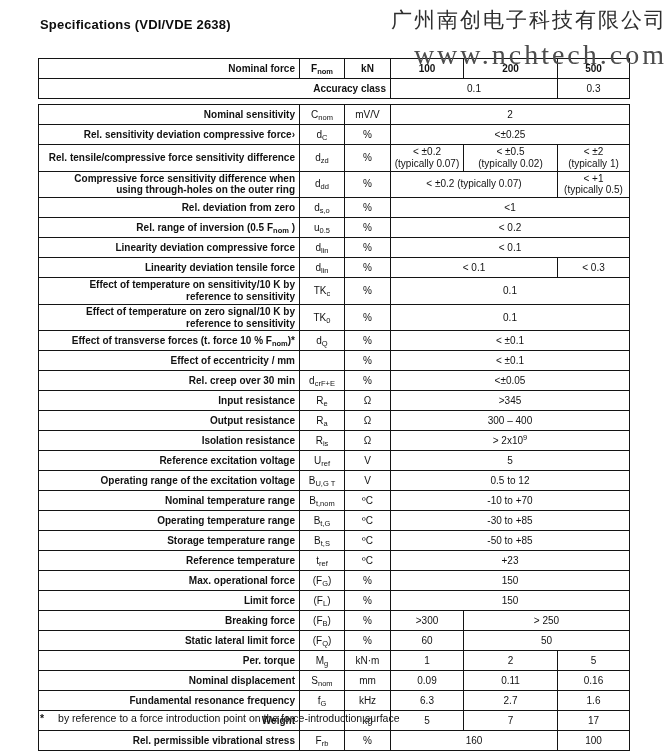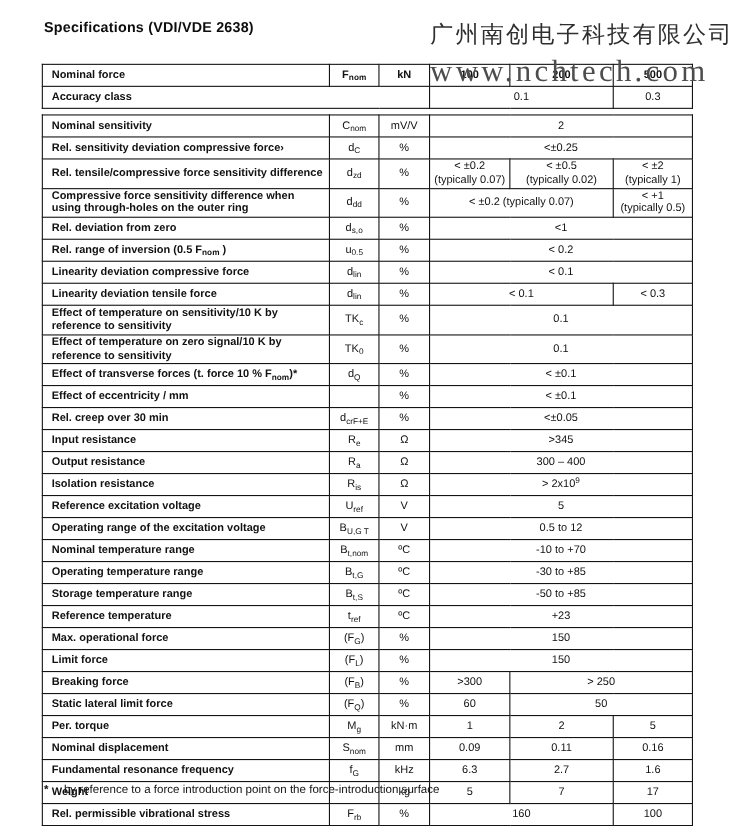--- a/index.html
+++ b/index.html
@@ -2,21 +2,21 @@
 <html><head>
 <meta charset="utf-8">
 <style>
   html,body{margin:0;padding:0;}
   body{
     width:672px;height:751px;position:relative;overflow:hidden;
     background:#ffffff;color:#111;
     font-family:"Liberation Sans",sans-serif;
   }
   .watermark{
-    position:absolute;top:19px;right:5px;
+    position:absolute;top:8px;right:5px;text-align:right;
     z-index:3;pointer-events:none;
   }
   .wm-company{
     font-family:"DejaVu Sans",sans-serif;
     font-size:21px;color:#2e2e2e;letter-spacing:2px;line-height:1.2;
   }
   .wm-site{
     font-family:"Liberation Serif",serif;
     font-size:28px;color:#4d4d4d;letter-spacing:3px;line-height:1.0;margin-top:8px;
   }
@@ -31,21 +31,21 @@
   }
   #tbl-main{margin-top:5px;}
   col.c0{width:261px}col.c1{width:45px}col.c2{width:46px}
   col.c3{width:73px}col.c4{width:94px}col.c5{width:72px}
   td{
     border:1px solid #141414;height:17px;
     font-size:10px;line-height:1.18;padding:1px 3px;
     text-align:center;vertical-align:middle;color:#111;
     word-wrap:break-word;
   }
-  td.lbl{text-align:left;padding:1px 4px 1px 8px;font-weight:bold;}
+  td.lbl{text-align:right;padding:1px 4px 1px 8px;font-weight:bold;}
   td sub{font-size:7.5px;vertical-align:-2px;line-height:0;}
   td sup{font-size:7.5px;line-height:0;}
   td.b{font-weight:bold;}
   .footnote{
     position:absolute;left:40px;top:712px;font-size:10.5px;color:#111;
   }
   .fn-marker{font-weight:bold;margin-right:14px;}
 </style>
 </head>
 <body>

